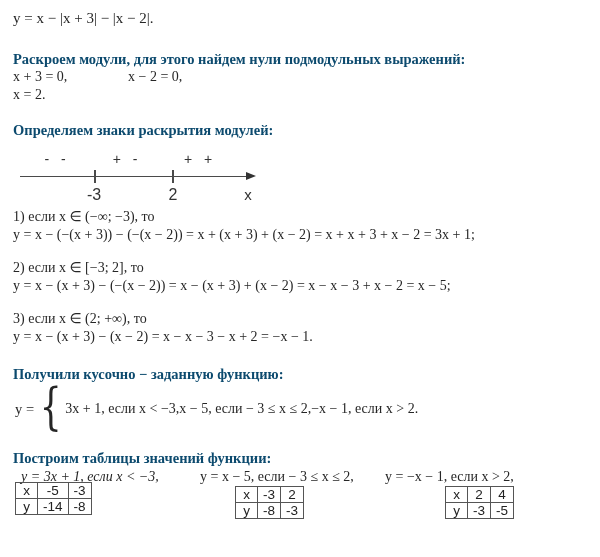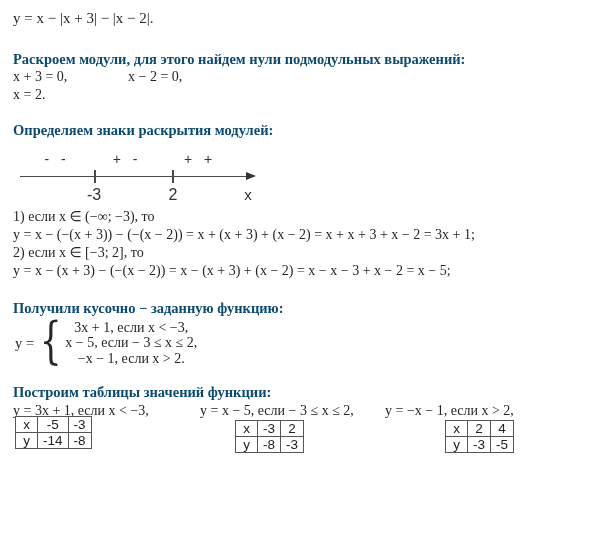--- a/index.html
+++ b/index.html
@@ -35,36 +35,36 @@
   .nl-tick { position: absolute; top: 20px; width: 1.6px; height: 13px; background: #4a4a4a; }
   .nl-tick.t1 { left: 74px; }
   .nl-tick.t2 { left: 152px; }
   .nl-ticklabel { position: absolute; top: 36px; transform: translateX(-50%); font-family: "Liberation Sans", sans-serif; font-size: 16px; color: #333; }
   .nl-ticklabel.tl1 { left: 74px; }
   .nl-ticklabel.tl2 { left: 153px; }
   .nl-xlabel { position: absolute; top: 36px; left: 228px; transform: translateX(-50%); font-family: "Liberation Sans", sans-serif; font-size: 15px; color: #333; }
 
   .s3-title { margin-top: 13px; }
   .case { margin-top: 0; }
-  .case + .case { }
+  .case + .case { margin-top: 15px; }
   .case .cond { }
   .case .eq { }
 
   .s4-title { margin-top: 19px; }
   .piecewise { display: flex; align-items: center; margin-top: 1px; height: 50px; }
   .pw-lhs { font-size: 14.5px; margin-left: 2px; }
   .pw-brace { font-family: "DejaVu Serif", serif; font-size: 46px; font-weight: 400;
     transform: scale(0.75, 1.08); margin: 0 0 4px 2px; color: #262626; line-height: 46px; }
-  .pw-cases { display: flex; flex-direction: column; align-items: center; }
+  .pw-cases { display: flex; align-items: center; }
   .pw-cases div { line-height: 15.5px; font-size: 14px; }
 
   .s5-title { margin-top: 15px; }
   .tables-area { position: relative; margin-top: 1px; height: 66px; }
   .tbl-label { position: absolute; top: 0; white-space: nowrap; }
-  .tbl-label.l1 { left: 0; }
+  .tbl-label.l1 { left: 8px; font-style: italic; }
   .tbl-label.l2 { left: 187px; }
   .tbl-label.l3 { left: 372px; }
   table.vals { position: absolute; border-collapse: collapse; font-family: "Liberation Sans", sans-serif; font-size: 13.5px; color: #222; }
   table.vals td { border: 1.6px solid #555; text-align: center; padding: 0 5px; height: 16px; min-width: 22px; line-height: 15px; }
   table.vals.tb1 { left: 2px; top: 14px; }
   table.vals.tb2 { left: 222px; top: 18px; }
   table.vals.tb3 { left: 432px; top: 18px; }
 </style>
 </head>
 <body>
@@ -98,20 +98,24 @@
   </div>
 
 
   <div class="case">
     <div class="cond math">1) если x ∈ (−∞; −3), то</div>
     <div class="eq math">y = x − (−(x + 3)) − (−(x − 2)) = x + (x + 3) + (x − 2) = x + x + 3 + x − 2 = 3x + 1;</div>
   </div>
   <div class="case">
     <div class="cond math">2) если x ∈ [−3; 2], то</div>
     <div class="eq math">y = x − (x + 3) − (−(x − 2)) = x − (x + 3) + (x − 2) = x − x − 3 + x − 2 = x − 5;</div>
+  </div>
+  <div class="case">
+    <div class="cond math">3) если x ∈ (2; +∞), то</div>
+    <div class="eq math">y = x − (x + 3) − (x − 2) = x − x − 3 − x + 2 = −x − 1.</div>
   </div>
 
   <div class="title s4-title">Получили кусочно − заданную функцию:</div>
 
   <div class="piecewise">
     <span class="pw-lhs math">y =</span>
     <span class="pw-brace">{</span>
     <span class="pw-cases">
       <div class="math">3x + 1, если x &lt; −3,</div>
       <div class="math">x − 5, если − 3 ≤ x ≤ 2,</div>

